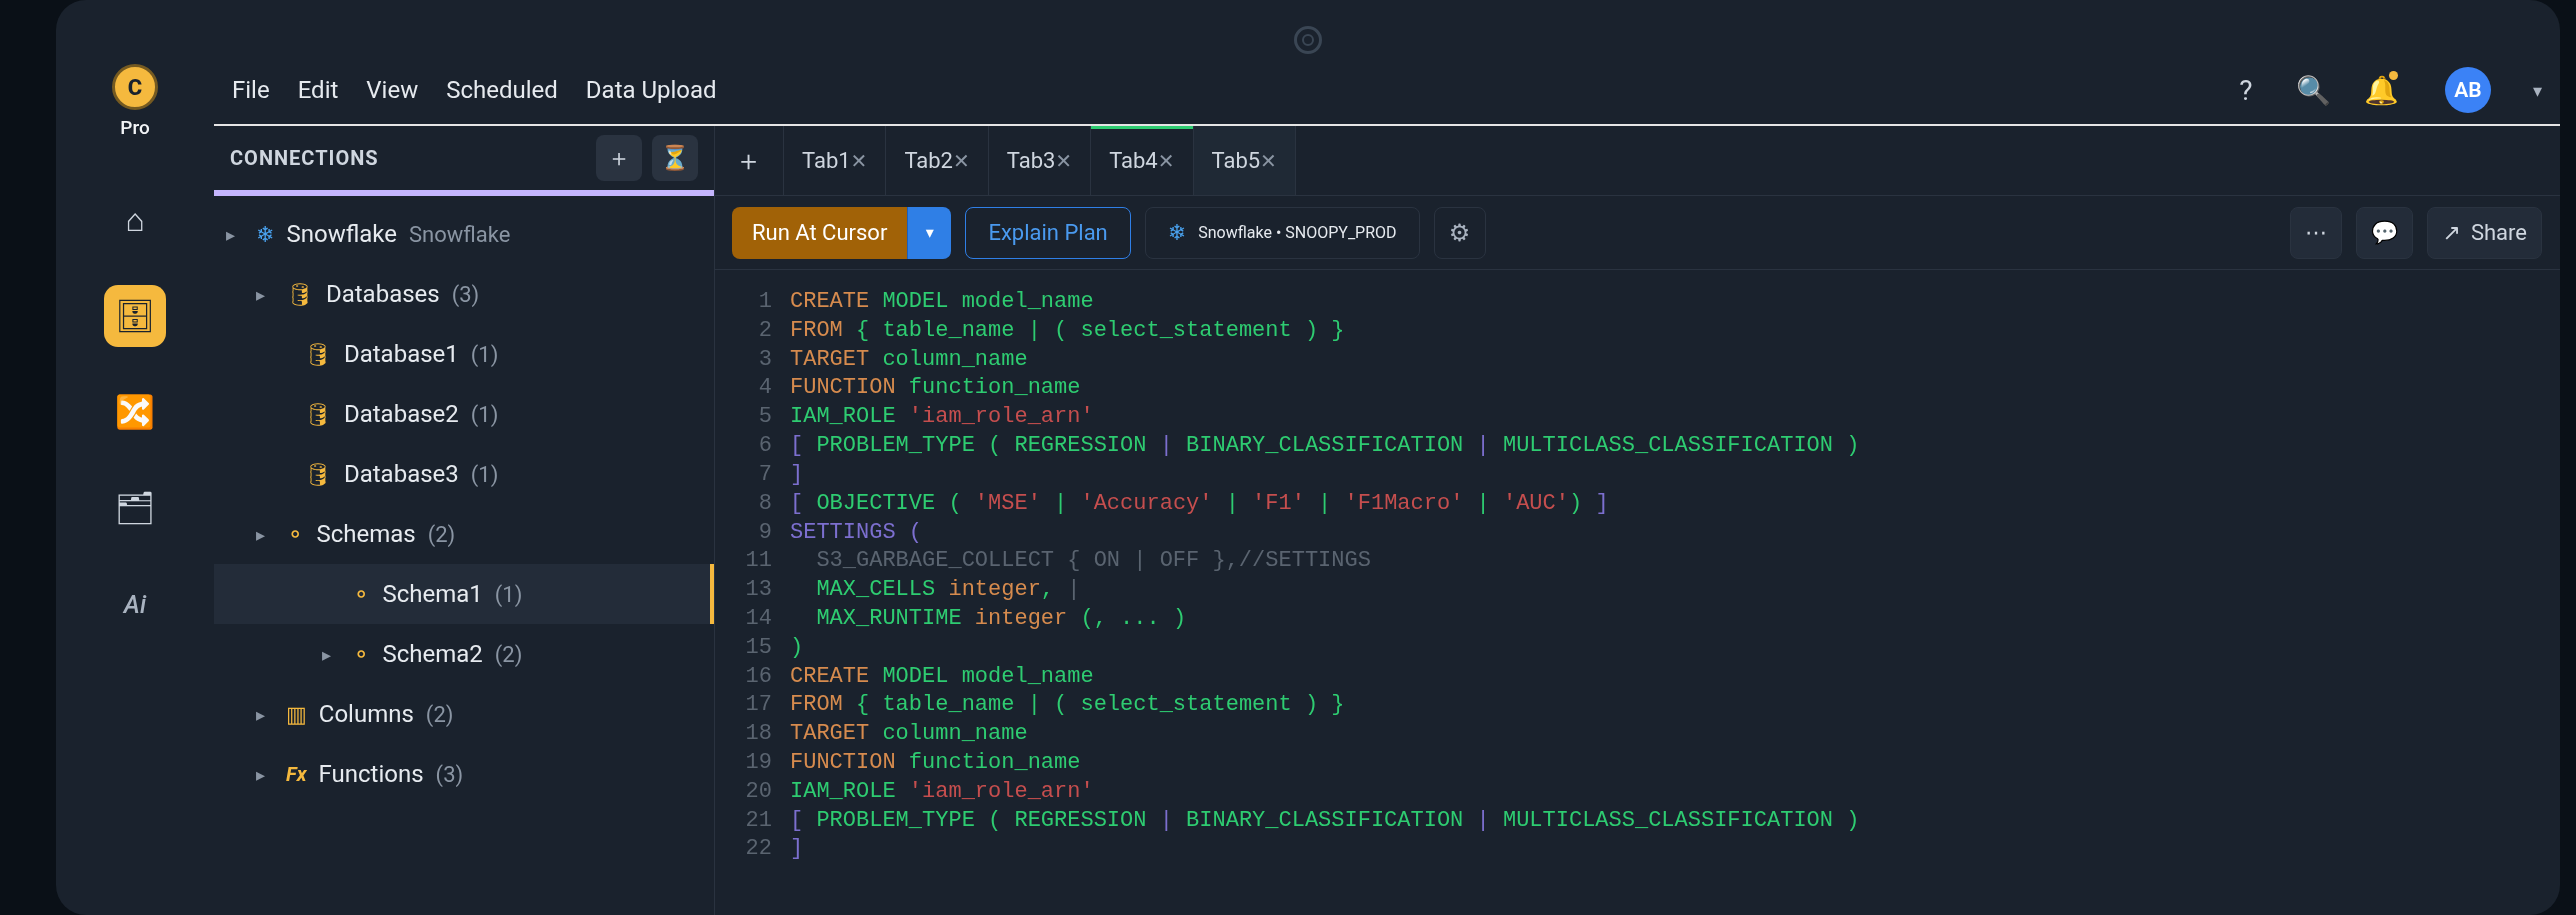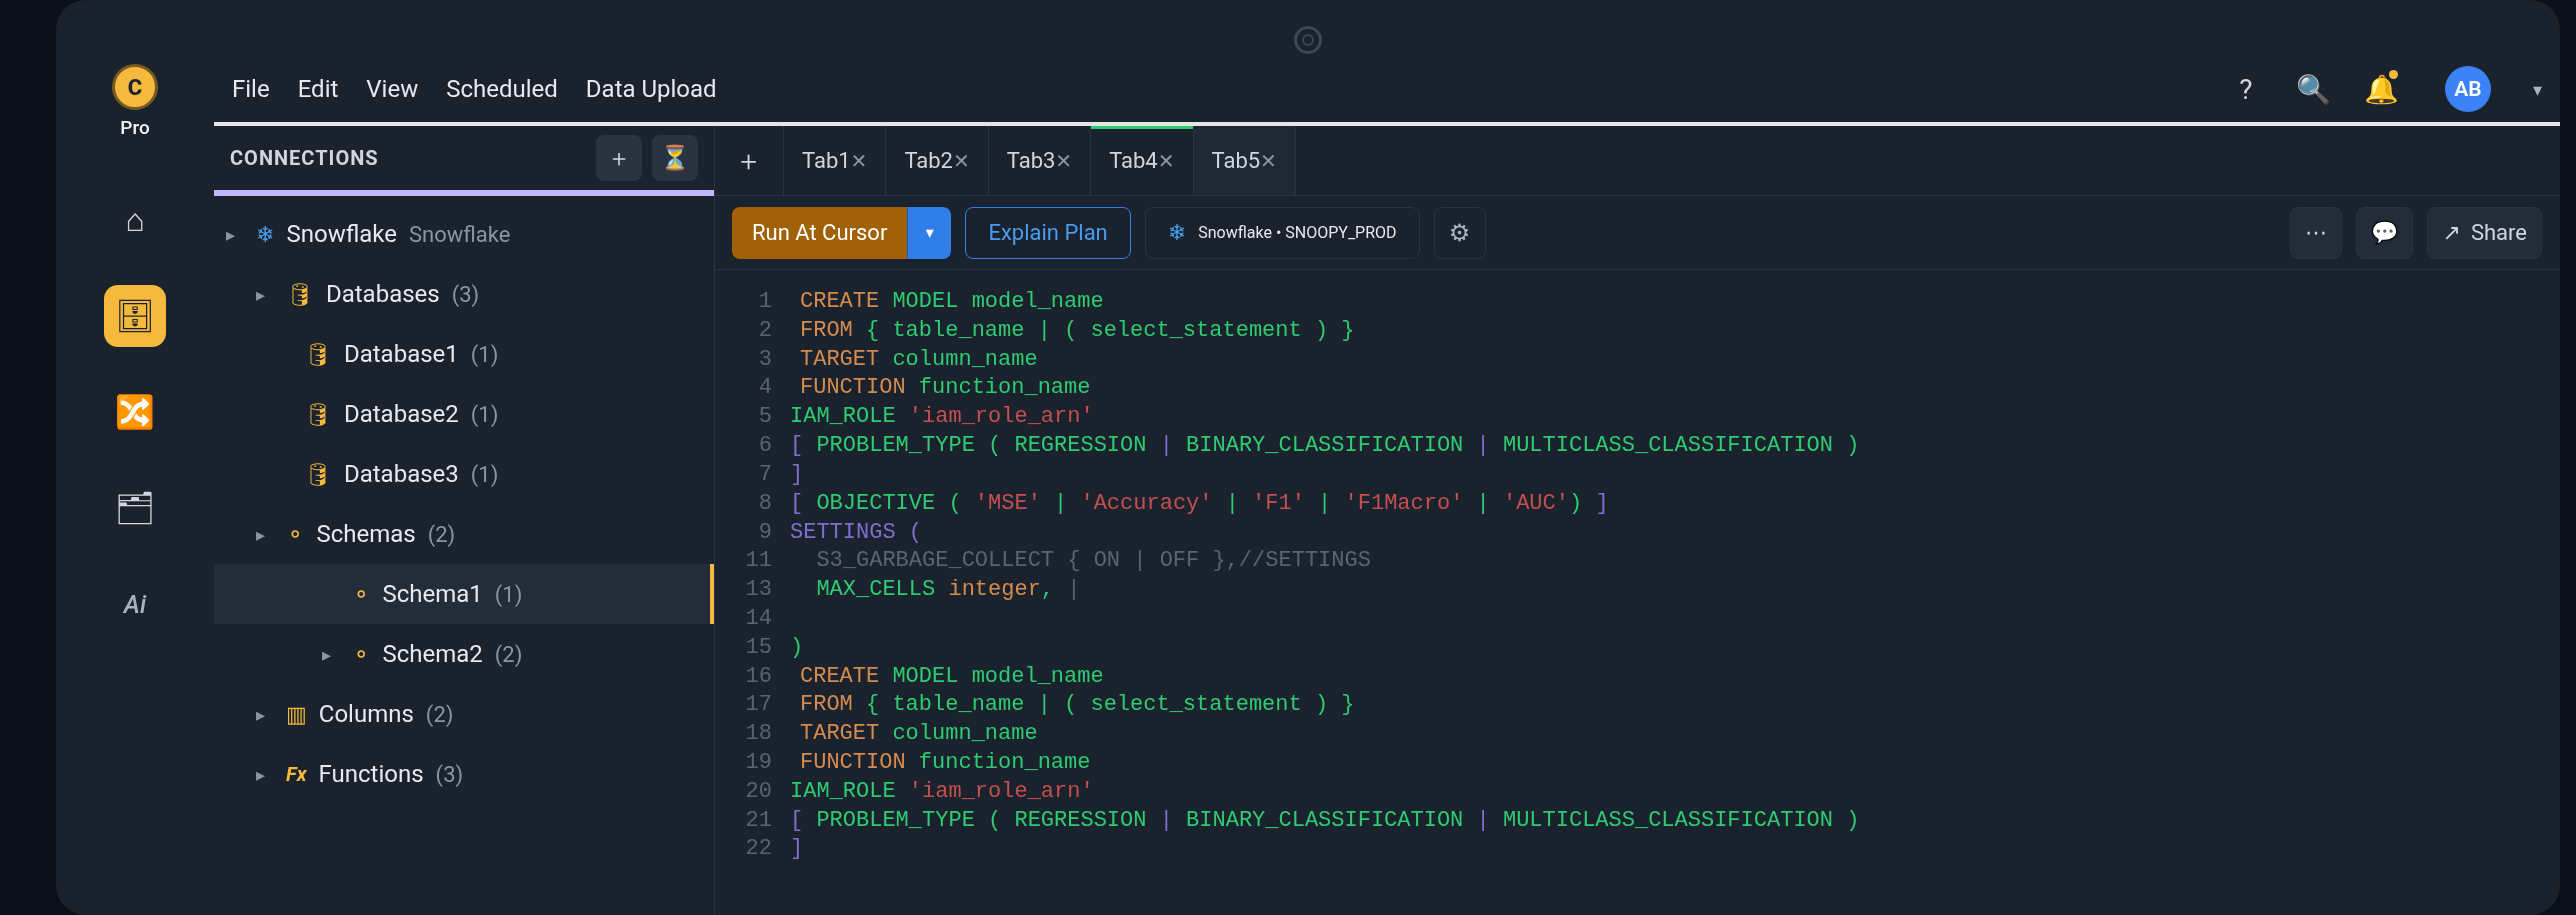--- a/index.html
+++ b/index.html
@@ -13,21 +13,21 @@
   .rail-brand { display:flex; flex-direction:column; align-items:center; gap:6px; }
   .brand-icon { width: 46px; height: 46px; border-radius: 50%; background: #f5b93e; display:flex; align-items:center; justify-content:center; color:#1a222d; font-weight:800; font-size:22px; border:3px solid #755a21; }
   .brand-label { color:#f2f4f7; font-size:19px; font-weight:500; }
   .rail-items { margin-top: 30px; display:flex; flex-direction:column; gap: 34px; align-items:center; }
   .rail-btn { width: 62px; height: 62px; border-radius: 14px; display:flex; align-items:center; justify-content:center; cursor:pointer; background:transparent; }
   .rail-btn.active { background: #f5b93e; }
   .rail-ico { font-size: 32px; color:#cfd6df; }
   .rail-btn.active .rail-ico { color:#1a222d; }
   .rail-ai { font-size: 25px; font-weight: 500; color:#a9b3c0; font-style: italic; }
 
-  .menubar { position: absolute; left: 158px; top: 56px; right: 0; height: 70px; border-bottom: 4px solid #e5e5e5; display:flex; align-items:center; padding: 0 18px; gap: 28px; }
+  .menubar { position: absolute; left: 158px; top: 56px; right: 0; height: 70px; border-bottom: 2px solid #e5e5e5; display:flex; align-items:center; padding: 0 18px; gap: 28px; }
   .menubar .mi { color:#e6eaef; font-size:24px; cursor:pointer; }
   .menubar .spacer { flex:1; }
   .right-icons { display:flex; align-items:center; gap: 34px; }
   .icon-btn { width:34px; height:34px; display:flex; align-items:center; justify-content:center; cursor:pointer; color:#cfd6df; font-size:28px; position:relative; }
   .bell-dot { position:absolute; top:-2px; right:1px; width:9px; height:9px; background:#f5b93e; border-radius:50%; }
   .avatar { width:46px; height:46px; border-radius:50%; background:#3b82f6; color:white; font-weight:600; font-size:21px; display:flex; align-items:center; justify-content:center; margin-left:12px;text-align:center; }
   .caret-sm { font-size:18px; color:#a9b3c0; margin-left:8px; cursor:pointer; }
 
   .panel-left { position:absolute; left:158px; top:126px; width:501px; bottom:0; border-right:1px solid #2a3340; display:flex; flex-direction:column; }
   .panel-header { height:70px; display:flex; align-items:center; padding:0 16px; gap:10px; border-bottom:6px solid #c4b5fd; }
@@ -66,21 +66,21 @@
   .conn-pill { height:52px; padding:0 22px; border:1px solid #2a3340; border-radius:8px; display:flex; align-items:center; gap:12px; }
   .conn-text { font-size:16px; color:#e6eaef; }
   .gear-btn { width:52px; height:52px; border:1px solid #2a3340; border-radius:8px; display:flex; align-items:center; justify-content:center; font-size:24px; cursor:pointer; color:#a9b3c0; }
   .toolbar .spacer { flex:1; }
   .rt-btn { height:52px; padding:0 14px; border:1px solid #2a3340; background:#232c39; border-radius:8px; display:flex; align-items:center; gap:10px; font-size:22px; cursor:pointer; color:#cfd6df; }
 
   .editor { position:absolute; left:658px; top:270px; right:0; bottom:0; padding:18px 0 0 0; font-family: "SFMono-Regular", Consolas, "Liberation Mono", Menlo, monospace; font-size:22px; line-height:1.31; }
   .code-line { display:flex; }
   .gutter { width:76px; text-align:right; padding-right:18px; color:#5a6470; }
   .code { white-space:pre; }
-  .kw1 { color:#d68b4e;margin-left:10px; }
+  .kw1 { color:#d68b4e; }
   .kw2 { color:#7c6fcf; }
   .ws { color:#2ecc71; }
   .wsb { color:#2ecc71; }
   .str { color:#c54e4e; }
   .fade { color:#5a6470; }
   .ty { color:#d68b4e; }
 </style>
 </head>
 <body>
 
@@ -305,20 +305,21 @@
         <div class="code-line">
           <div class="gutter">11</div>
           <div class="code"><span class="fade">  S3_GARBAGE_COLLECT { ON | OFF },//SETTINGS</span></div>
         </div>
         <div class="code-line">
           <div class="gutter">13</div>
           <div class="code"><span class="ws">  MAX_CELLS </span><span class="ty">integer</span><span class="ws">, </span><span class="fade">|</span></div>
         </div>
         <div class="code-line">
           <div class="gutter">14</div>
+          <div class="code"><span class="ws">  MAX_RUNTIME </span><span class="ty">integer</span><span class="ws"> (, ... )</span></div>
         </div>
         <div class="code-line">
           <div class="gutter">15</div>
           <div class="code"><span class="ws">)</span></div>
         </div>
         <div class="code-line">
           <div class="gutter">16</div>
           <div class="code"><span class="kw1">CREATE</span><span class="ws"> MODEL model_name</span></div>
         </div>
         <div class="code-line">

